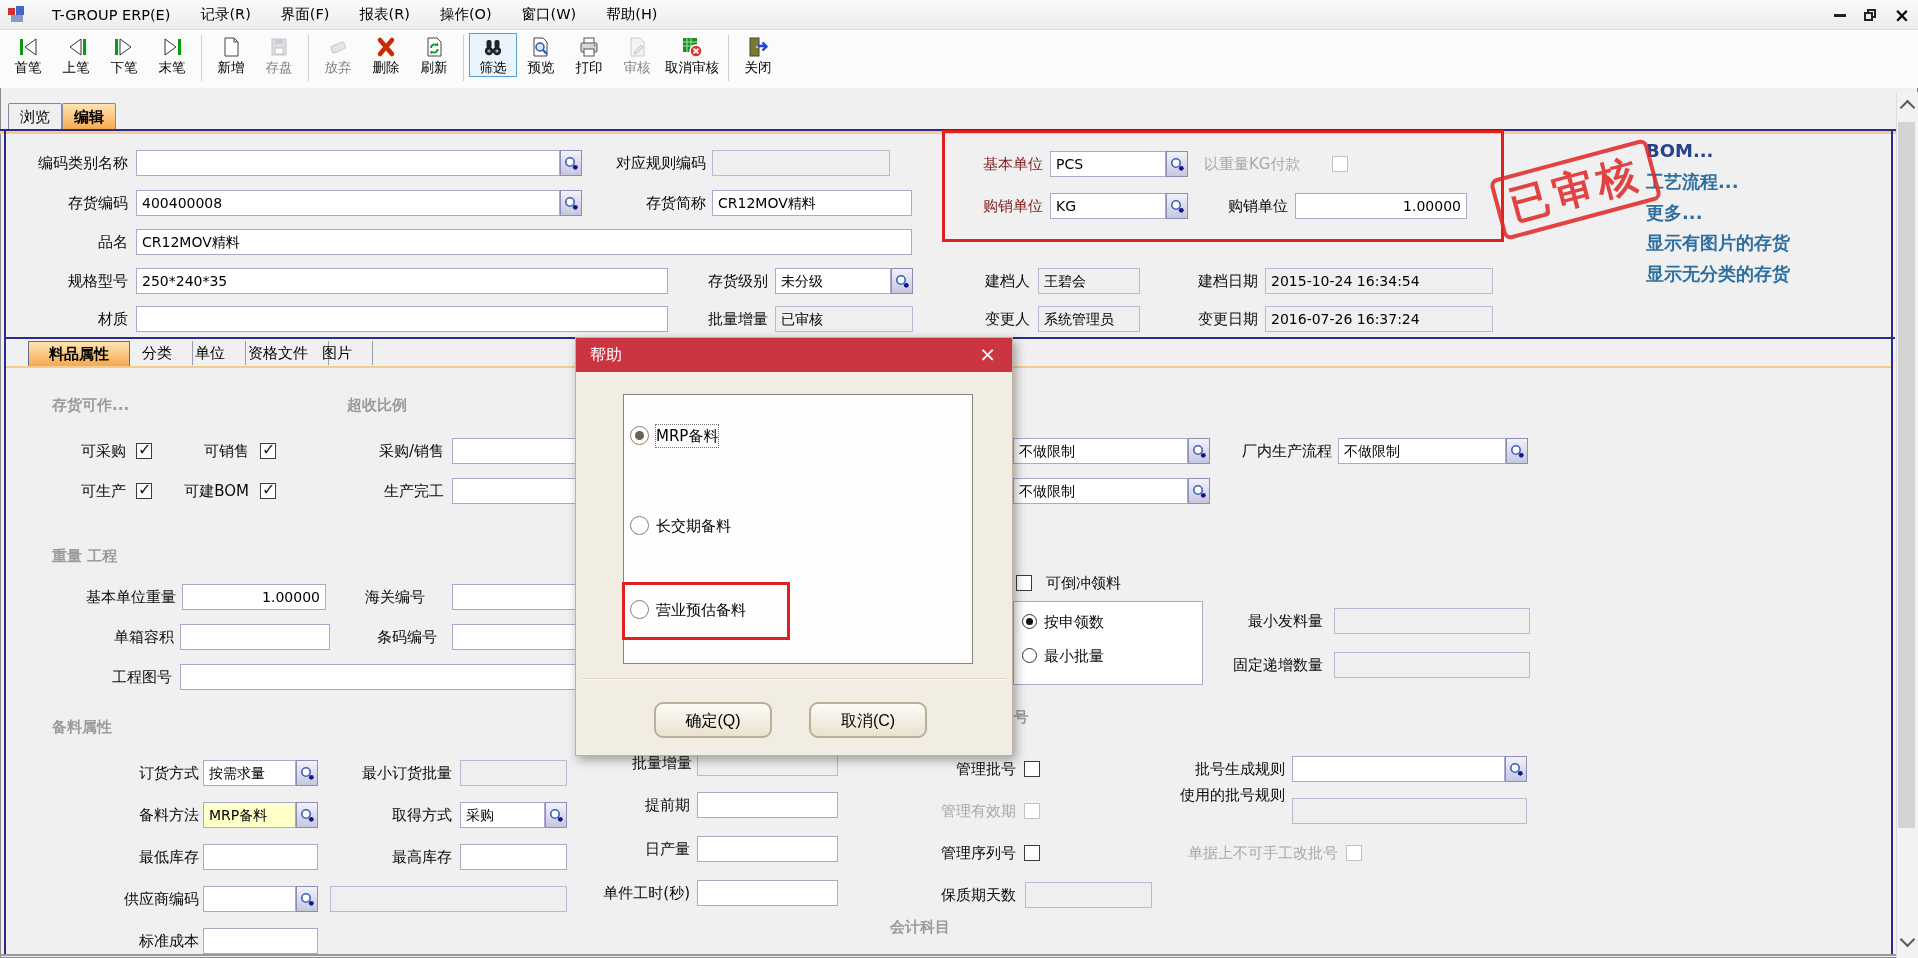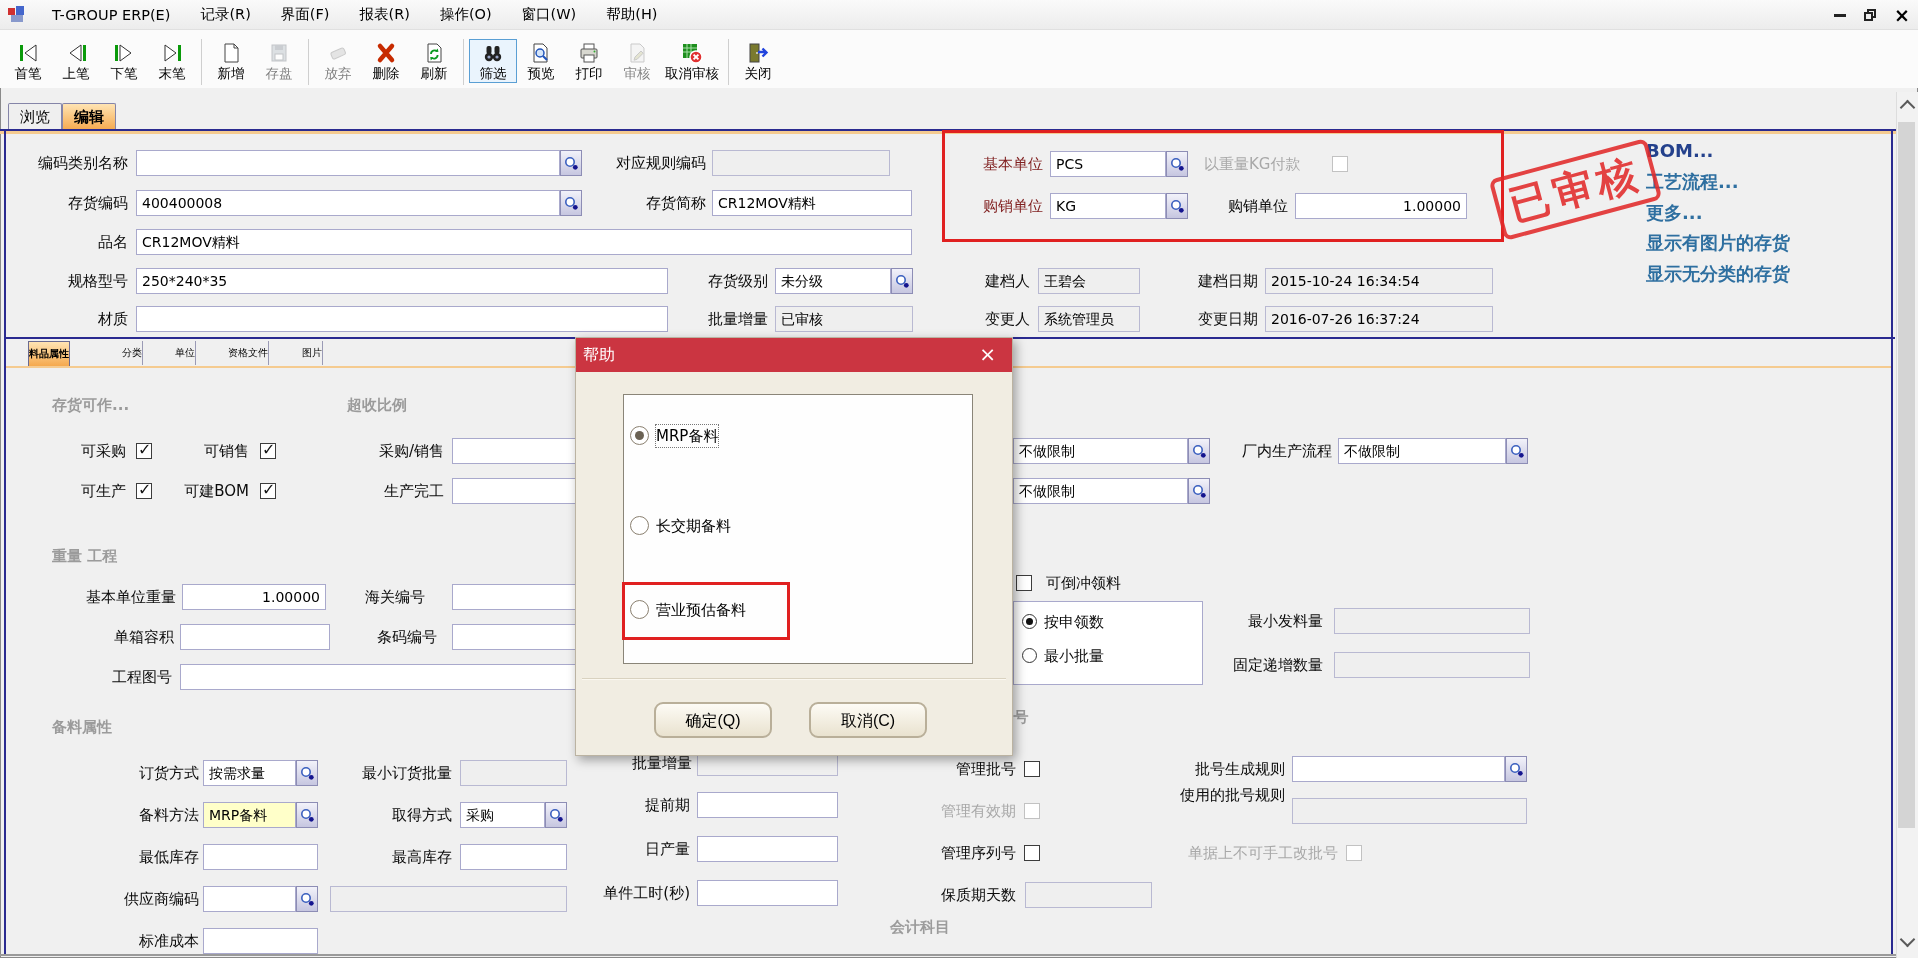--- a/index.html
+++ b/index.html
@@ -9,31 +9,31 @@
   .abs{position:absolute}
   
   .menubar{position:absolute;left:0;top:0;width:1918px;height:30px;background:linear-gradient(#FAFAFA,#ECECEC);
            border-bottom:1px solid #E0E0E0;display:flex;align-items:center;padding-left:8px;box-sizing:border-box}
   .appicon{width:17px;height:17px;position:relative;margin-right:12px}
   .appicon i{position:absolute;display:block}
   .mitem{font-size:14.5px;padding:0 15px;white-space:nowrap;cursor:pointer}
   .winctl{position:absolute;top:0;height:30px;display:flex;align-items:center;gap:18px;right:8px}
   
   .toolbar{position:absolute;left:0;top:30px;width:1918px;height:58px;background:#FBFBFB;display:flex;
-           align-items:center;padding:3px 0 0 4px;box-sizing:border-box}
+           align-items:flex-start;padding:3px 0 0 4px;box-sizing:border-box}
   .tbtn{display:flex;flex-direction:column;align-items:center;min-width:40px;padding:1px 3px;font-size:13.5px;
         line-height:16px;cursor:pointer;border:1px solid transparent;white-space:nowrap}
   .tbtn.dis{opacity:.5;cursor:default}
   .tbtn.sel{border:1px solid #5A9FD4;background:#EAF4FD}
   .tsep{width:1px;height:46px;background:#CFCFCF;margin:2px 5px 0 5px}
   
   .vtab{position:absolute;height:26px;line-height:26px;padding:0 11px;font-size:15px;background:#EFEFEF;
         border:1px solid #8585A8;border-bottom:none;border-radius:2px 2px 0 0;cursor:pointer}
   .vtab.act{background:linear-gradient(180deg,#FFE4B3,#F5A94E);font-weight:bold}
-  .dtab{position:absolute;height:24px;line-height:24px;padding:0 0;font-size:10px;cursor:pointer;
+  .dtab{position:absolute;height:24px;line-height:24px;padding:0 20px;font-size:15px;cursor:pointer;
         border-right:1px solid #9a9ab5}
   .dtab.act{background:linear-gradient(180deg,#FFE4B3,#F5A94E);font-weight:bold;border:1px solid #6a6a90;border-bottom:none}
   
   .lb{position:absolute;height:26px;line-height:26px;font-size:15px;color:#0a0a0a;text-align:right;white-space:nowrap}
   .lb.dis{color:#A8A8A8}.lb.red{color:#7f1d1d}.lb.left{text-align:left}
   .fd{position:absolute;height:26px;box-sizing:border-box;background:#fff;border:1px solid #A9A9CC;font-size:14px;
       line-height:24px;padding:0 5px;white-space:nowrap;overflow:hidden}
   .fd.ro{background:#EFEFEF;border-color:#B9B9D2}
   .fd.num{text-align:right}
   .fd.yellow{background:#FFFFC9}
@@ -50,21 +50,21 @@
   .hline{position:absolute;left:0;width:1918px}
   .redbox{position:absolute;border:3px solid #E02020;box-sizing:border-box;z-index:40;pointer-events:none}
   
   .stamp{position:absolute;left:1494px;top:158px;z-index:45;transform:rotate(-15deg);color:#E22B2B;
          border:4px solid #E22B2B;border-radius:8px;padding:0 10px;font-size:40px;font-weight:bold;
          letter-spacing:5px;opacity:.88;white-space:nowrap}
   
   .dialog{position:absolute;left:575px;top:337px;width:436px;height:417px;background:#F1EDE2;z-index:60;
           border:1px solid #BBB3A2;box-shadow:3px 4px 10px rgba(0,0,0,.35)}
   .dlg-bar{position:absolute;left:0;top:0;width:100%;height:34px;background:#CB3541;color:#fff;
-           font-size:16px;line-height:34px;box-sizing:border-box;padding-left:7px}
+           font-size:16px;line-height:34px;box-sizing:border-box;padding-left:14px}
   .dlg-close{position:absolute;right:10px;top:0;height:34px;line-height:32px;font-size:20px;color:#fff;cursor:pointer;padding:0 6px}
   .dlg-list{position:absolute;left:47px;top:56px;width:348px;height:268px;background:#FEFEFE;border:1px solid #8A8578}
   .drd{position:absolute;width:19px;height:19px;border-radius:50%;border:1px solid #8A8070;background:#fff;box-sizing:border-box}
   .drd.on::after{content:"";position:absolute;left:4px;top:4px;width:9px;height:9px;border-radius:50%;background:#6B6254}
   .dopt{position:absolute;font-size:15px;height:22px;line-height:22px;white-space:nowrap;cursor:pointer}
   .dopt.focus{outline:1px dotted #777}
   .dlg-sep{position:absolute;left:6px;top:340px;width:424px;height:1px;background:#D9D2C0;border-bottom:1px solid #FBF8F0}
   .dbtn{position:absolute;top:364px;width:118px;height:36px;box-sizing:border-box;border:2px solid #B9AF99;border-radius:9px;
         background:linear-gradient(#FDFBF5,#E9E2CF);font-size:16px;text-align:center;line-height:32px;cursor:pointer}
   .chev{position:absolute;width:9px;height:9px;border-left:2px solid #5a5a5a;border-top:2px solid #5a5a5a}

